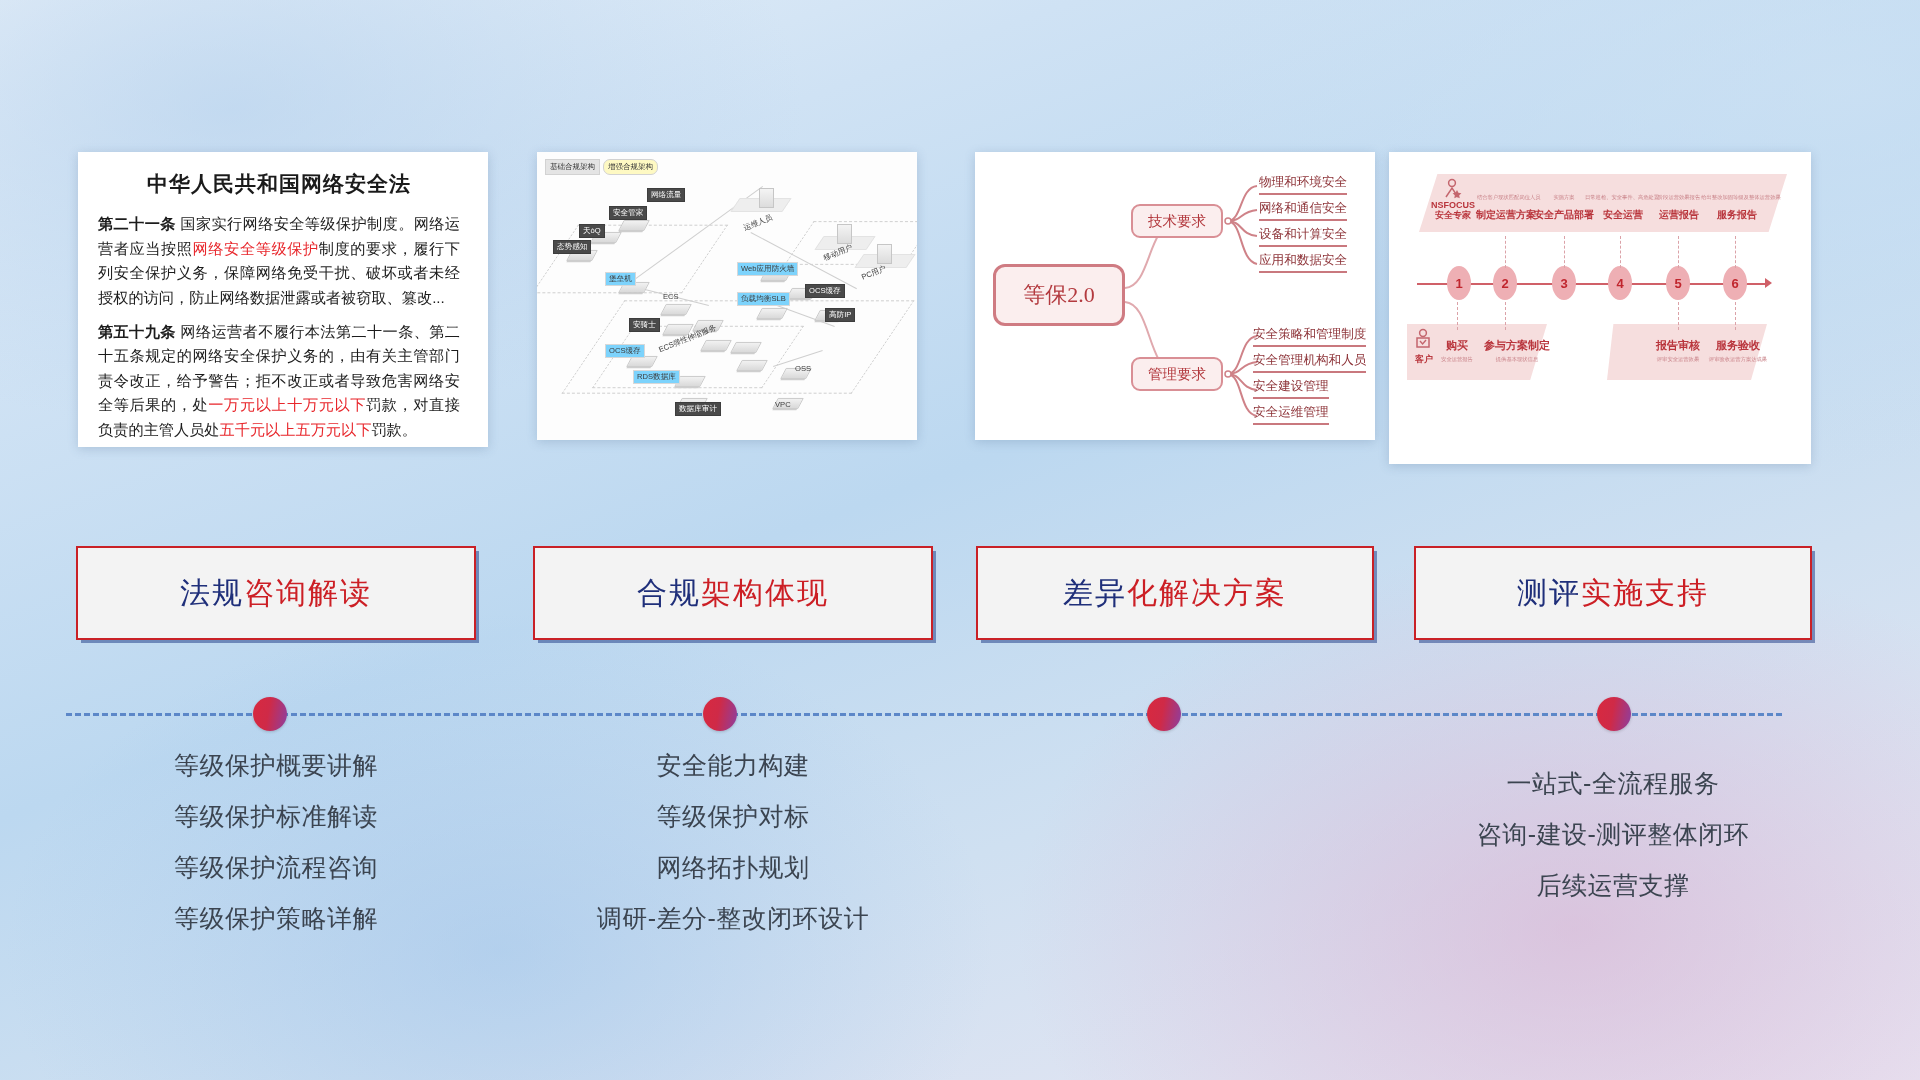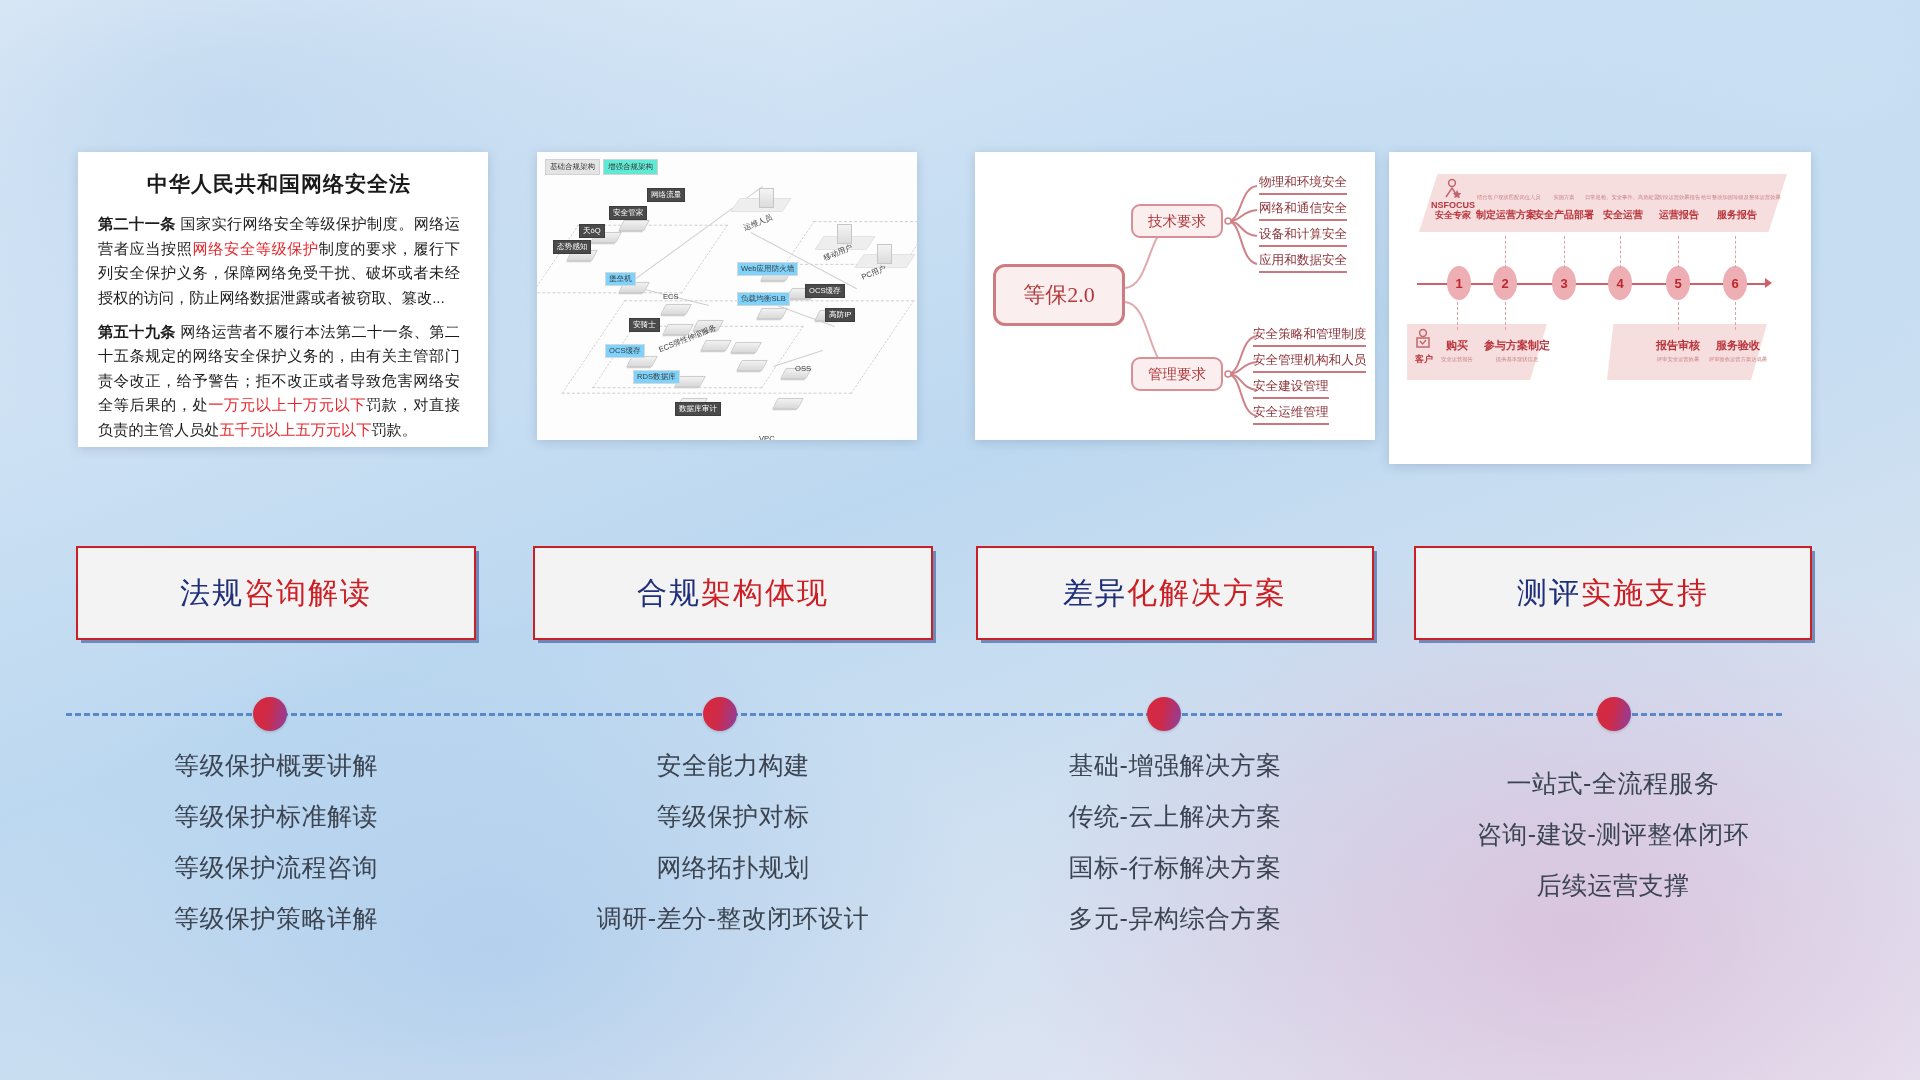--- a/index.html
+++ b/index.html
@@ -67,21 +67,21 @@
   
   .arch { position: relative; width: 100%; height: 100%; background: #fdfdfd; }
   .arch-tabs {
     position: absolute; top: 7px; left: 8px;
     display: flex; gap: 3px; z-index: 5;
   }
   .arch-tab {
     font-size: 7.5px; color: #3a3a3a; background: #e4e4e4;
     padding: 2px 4px; border: 1px solid #d2d2d2; white-space: nowrap;
   }
-  .arch-tab.active { background: #5eead4; }
+  .arch-tab.active { background: #fef9c3; border-radius: 7px; }
   .arch-canvas { position: absolute; inset: 0; }
   .node {
     position: absolute;
     font-size: 7.6px;
     color: #3c3c3c;
     white-space: nowrap;
   }
   .node .chip {
     background: #7dd3fc; border: 1px solid #d8d8d8;
     padding: 1px 3px; display: inline-block;
@@ -334,21 +334,21 @@
           <div class="node" style="left:138px; top:250px;"><span class="chip dark">数据库审计</span></div>
           <div class="node" style="left:120px; top:182px; transform:rotate(-22deg);"><span>ECS弹性伸缩服务</span></div>
           <div class="node" style="left:180px; top:140px;padding-left:20px;"><span class="chip">负载均衡SLB</span></div>
           <div class="node" style="left:200px; top:110px;"><span class="chip">Web应用防火墙</span></div>
           <div class="node" style="left:206px; top:66px; transform:rotate(-22deg);"><span>运维人员</span></div>
           <div class="node" style="left:268px; top:132px;"><span class="chip dark">OCS缓存</span></div>
           <div class="node" style="left:288px; top:156px;"><span class="chip dark">高防IP</span></div>
           <div class="node" style="left:286px; top:96px; transform:rotate(-22deg);"><span>移动用户</span></div>
           <div class="node" style="left:324px; top:116px; transform:rotate(-22deg);"><span>PC用户</span></div>
           <div class="node" style="left:258px; top:212px;"><span>OSS</span></div>
-          <div class="node" style="left:222px; top:248px;margin-top:34px;"><span>VPC</span></div>
+          <div class="node" style="left:238px; top:248px;"><span>VPC</span></div>
         </div>
       </div>
     </div>
 
     <div class="card card-3">
       <div class="mind">
         <svg class="mm-conn" style="left:0;top:0;" width="400" height="288">
           <path d="M150,136 C176,134 172,75 200,70" stroke="#e0a9ae" stroke-width="2" fill="none"></path>
           <path d="M150,150 C176,152 172,215 200,222" stroke="#e0a9ae" stroke-width="2" fill="none"></path>
           <path d="M252,69 C268,69 264,36 282,34" stroke="#cf8288" stroke-width="2" fill="none"></path>
@@ -475,26 +475,20 @@
       <div class="list-item">等级保护标准解读</div>
       <div class="list-item">等级保护流程咨询</div>
       <div class="list-item">等级保护策略详解</div>
     </div>
     <div class="list-col list-col-2">
       <div class="list-item">安全能力构建</div>
       <div class="list-item">等级保护对标</div>
       <div class="list-item">网络拓扑规划</div>
       <div class="list-item">调研-差分-整改闭环设计</div>
     </div>
-    <div class="list-col list-col-3">
-      <div class="list-item">基础-增强解决方案</div>
-      <div class="list-item">传统-云上解决方案</div>
-      <div class="list-item">国标-行标解决方案</div>
-      <div class="list-item">多元-异构综合方案</div>
-    </div>
     <div class="list-col list-col-4" style="top:18px;">
       <div class="list-item">一站式-全流程服务</div>
       <div class="list-item">咨询-建设-测评整体闭环</div>
       <div class="list-item">后续运营支撑</div>
     </div>
   </div>
 
 </div>
 
 </body></html>

